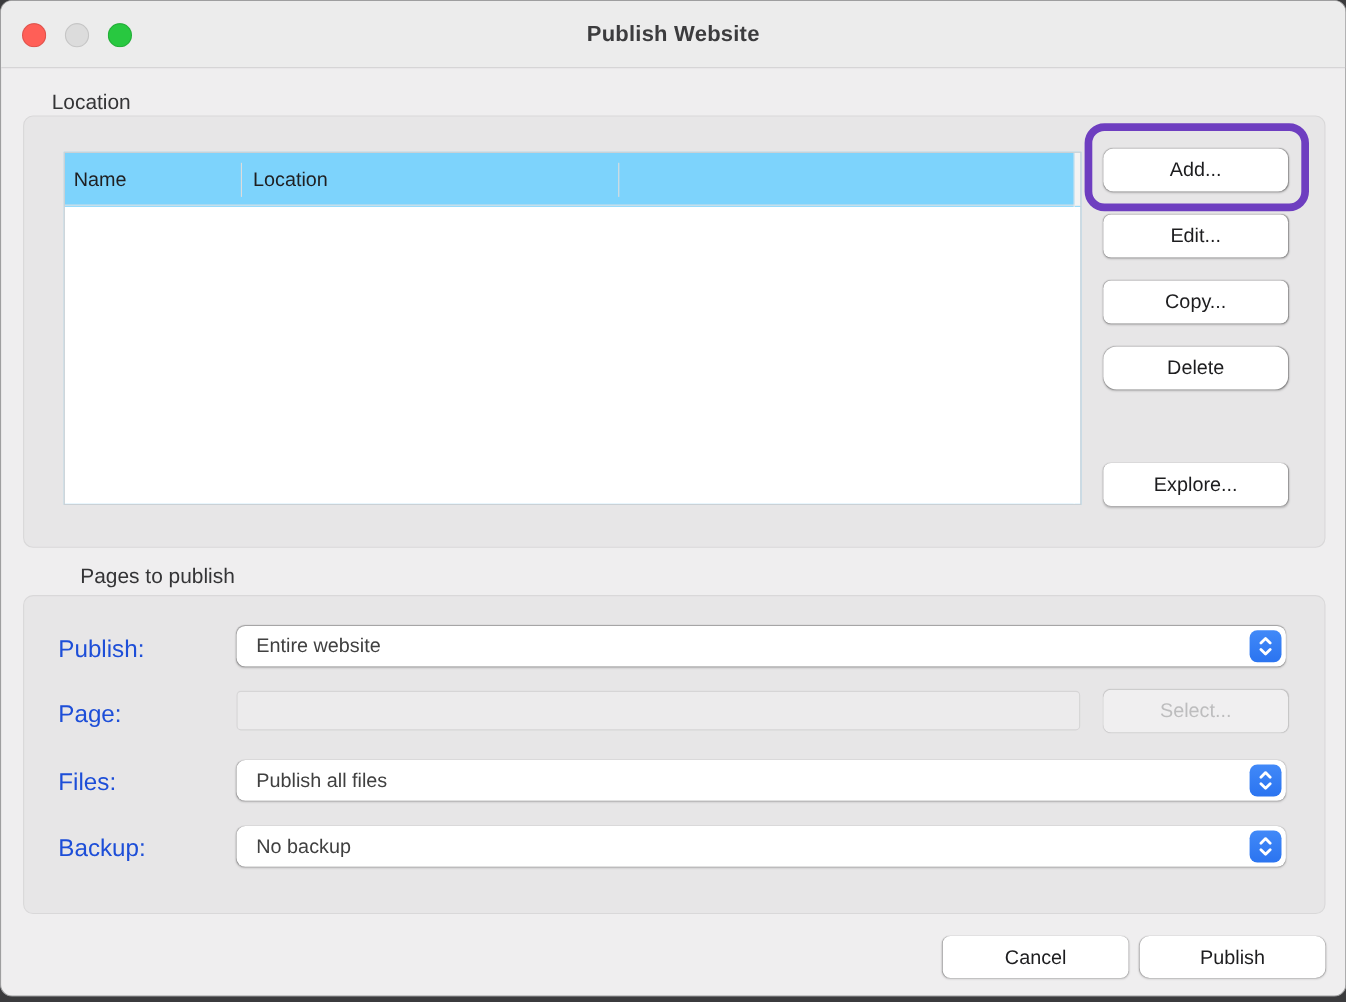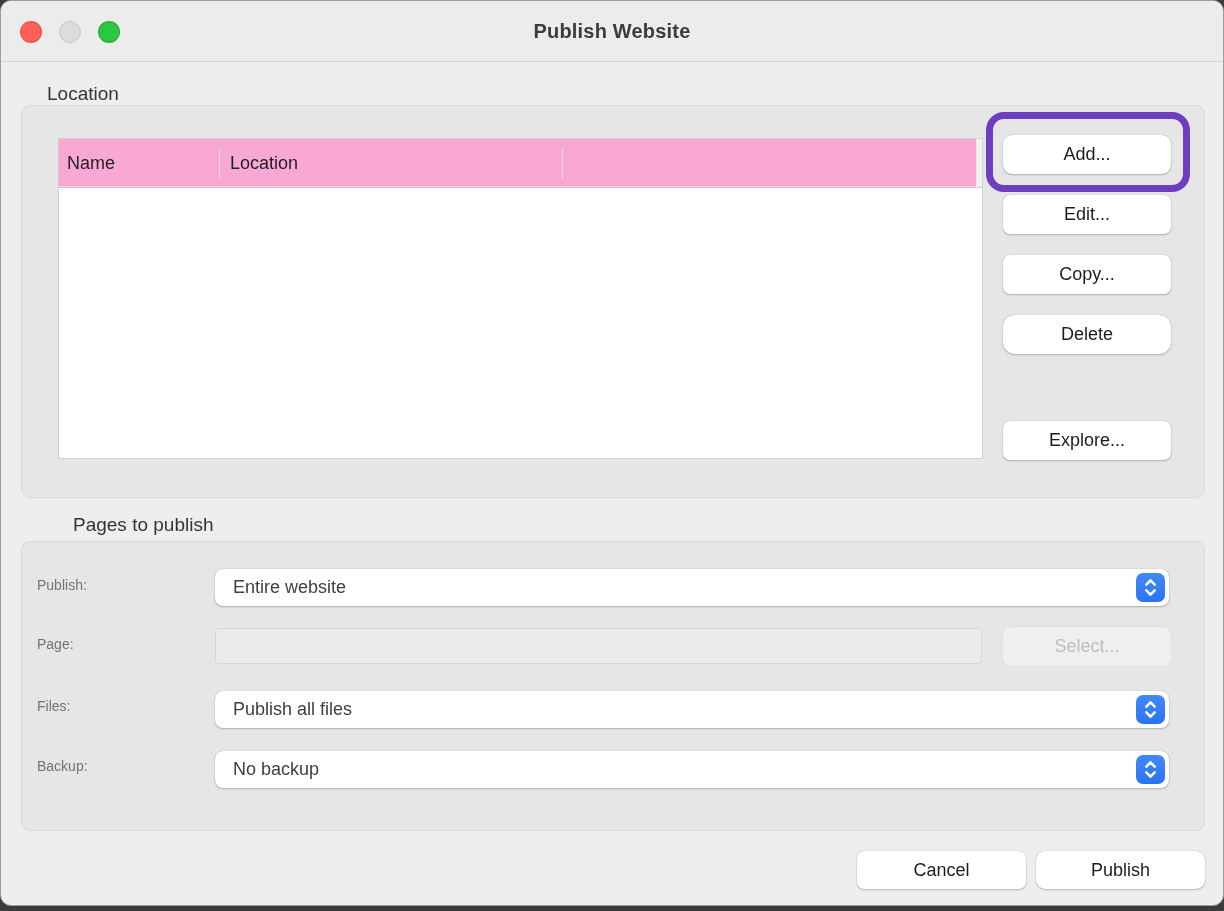--- a/index.html
+++ b/index.html
@@ -47,21 +47,21 @@
     background: #e7e6e7;
     border: 1px solid #d9d8d9;
     border-radius: 9px;
   }
   .gb-location { top: 104px; height: 393px; }
   .gb-pages    { top: 540px; height: 290px; }
   
   .loc-table {
     position: absolute; left: 57px; top: 137px;
     width: 925px; height: 321px;
-    background: #f9a8d4;
+    background: #7dd3fc;
     border: 1px solid #d2d1d2;
   }
   .table-header {
     position: absolute; left: 0; right: 0; top: 0; height: 48px;
     border-bottom: 1px solid #e4e4e4;
     font-size: 18px; color: #1f1f21;
   }
   .th-text { position: absolute; top: 0; height: 48px; display: flex; align-items: center; }
   .th-name { left: 8px; }
   .th-location { left: 171px; }
@@ -92,22 +92,22 @@
   
   .annotation {
     position: absolute; left: 985px; top: 111px;
     width: 204px; height: 80px;
     border: 7px solid #6e3ec0;
     border-radius: 18px;
     pointer-events: none;
   }
   
   .form-label {
-    position: absolute; left: 36px; height: 22px;
-    font-size: 14px; color: #737373;
+    position: absolute; left: 52px; height: 22px;
+    font-size: 22px; color: #1d4ed8;
   }
   .fl-publish { top: 576px; }
   .fl-page    { top: 635px; }
   .fl-files   { top: 697px; }
   .fl-backup  { top: 757px; }
   .select {
     position: absolute; left: 214px; width: 954px; height: 37px;
     background: #ffffff; border-radius: 8px;
     box-shadow: 0 1px 2px rgba(0,0,0,.22), 0 0 1px rgba(0,0,0,.30);
     display: flex; align-items: center;

